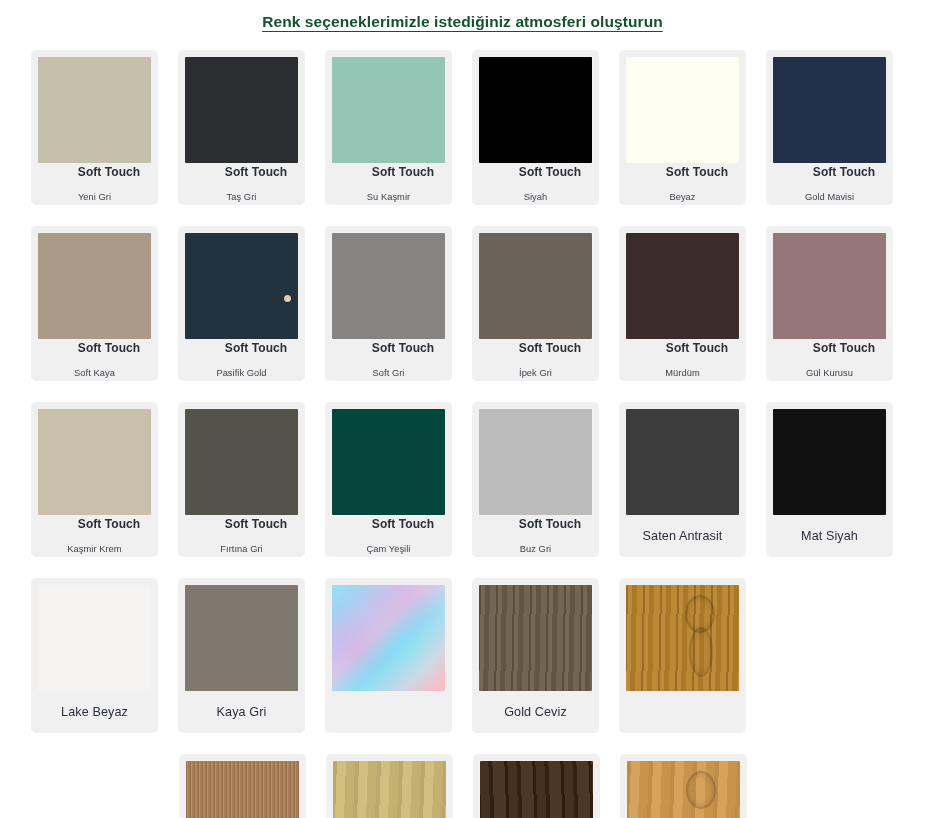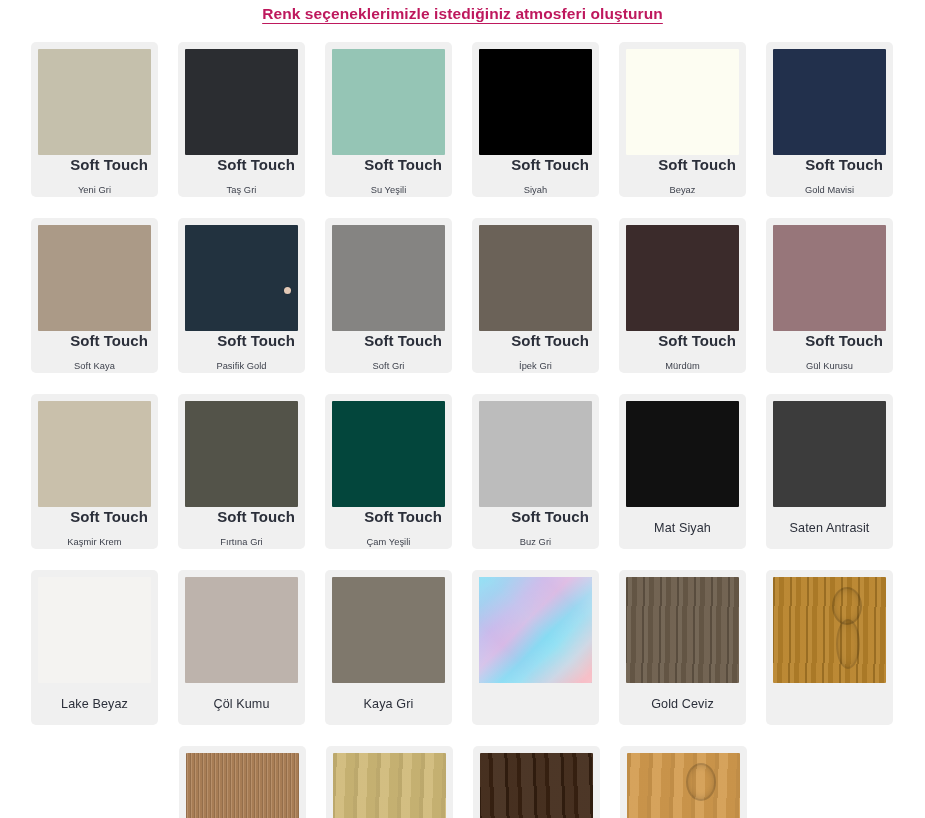--- a/index.html
+++ b/index.html
@@ -15,26 +15,26 @@
   #page{
     width:925px;height:818px;
     position:relative;
     box-sizing:border-box;
   }
   .page-title{
     text-align:center;
     font-size:15.5px;
     font-weight:700;
     letter-spacing:.1px;
-    color:#be185d;
+    color:#14532d;
     text-decoration:underline;
     text-underline-offset:4px;
     text-decoration-thickness:1.4px;
     margin:0;
-    padding-top:4px;
+    padding-top:12px;
     line-height:20px;
   }
   .grid-wrap{
     padding:18px 0 0 0;
   }
   .row{
     display:flex;
     justify-content:flex-start;
     gap:20px;
     margin-bottom:21px;
@@ -67,21 +67,21 @@
   .label-block{
     height:42px;
     display:flex;
     flex-direction:column;
     align-items:center;
     justify-content:center;
     width:100%;
     line-height:1.18;
   }
   .label-brand{
-    font-size:15px;
+    font-size:12px;
     font-weight:700;
     color:#2b2f3a;
     letter-spacing:.05px;
     margin-left:29px;
   }
   .label-name{
     font-size:9.3px;
     font-weight:400;
     color:#3b3f4a;
     letter-spacing:.05px;
@@ -188,21 +188,21 @@
           <div class="swatch-chip" style="background-color: rgb(43, 45, 49);"></div>
           <div class="label-block">
             <span class="label-brand">Soft Touch</span>
             <span class="label-name">Taş Gri</span>
           </div>
         </div>
         <div class="swatch-card">
           <div class="swatch-chip" style="background-color: rgb(149, 197, 181);"></div>
           <div class="label-block">
             <span class="label-brand">Soft Touch</span>
-            <span class="label-name">Su Yeşili</span>
+            <span class="label-name">Su Kaşmir</span>
           </div>
         </div>
         <div class="swatch-card">
           <div class="swatch-chip" style="background-color: rgb(0, 0, 0);"></div>
           <div class="label-block">
             <span class="label-brand">Soft Touch</span>
             <span class="label-name">Siyah</span>
           </div>
         </div>
         <div class="swatch-card">
@@ -289,43 +289,37 @@
           </div>
         </div>
         <div class="swatch-card">
           <div class="swatch-chip" style="background-color: rgb(188, 188, 188);"></div>
           <div class="label-block">
             <span class="label-brand">Soft Touch</span>
             <span class="label-name">Buz Gri</span>
           </div>
         </div>
         <div class="swatch-card">
+          <div class="swatch-chip" style="background-color: rgb(60, 60, 60);"></div>
+          <div class="label-block">
+            <span class="label-single">Saten Antrasit</span>
+          </div>
+        </div>
+        <div class="swatch-card">
           <div class="swatch-chip" style="background-color: rgb(17, 17, 17);"></div>
           <div class="label-block">
             <span class="label-single">Mat Siyah</span>
           </div>
         </div>
-        <div class="swatch-card">
-          <div class="swatch-chip" style="background-color: rgb(60, 60, 60);"></div>
-          <div class="label-block">
-            <span class="label-single">Saten Antrasit</span>
-          </div>
-        </div>
       </div>
       <div class="row">
         <div class="swatch-card">
           <div class="swatch-chip" style="background-color: rgb(244, 243, 241);"></div>
           <div class="label-block">
             <span class="label-single">Lake Beyaz</span>
-          </div>
-        </div>
-        <div class="swatch-card">
-          <div class="swatch-chip" style="background-color: rgb(189, 179, 172);"></div>
-          <div class="label-block">
-            <span class="label-single">Çöl Kumu</span>
           </div>
         </div>
         <div class="swatch-card">
           <div class="swatch-chip" style="background-color: rgb(127, 120, 108);"></div>
           <div class="label-block">
             <span class="label-single">Kaya Gri</span>
           </div>
         </div>
         <div class="swatch-card">
           <div class="swatch-chip" style="background-color: rgb(140, 200, 230);">

